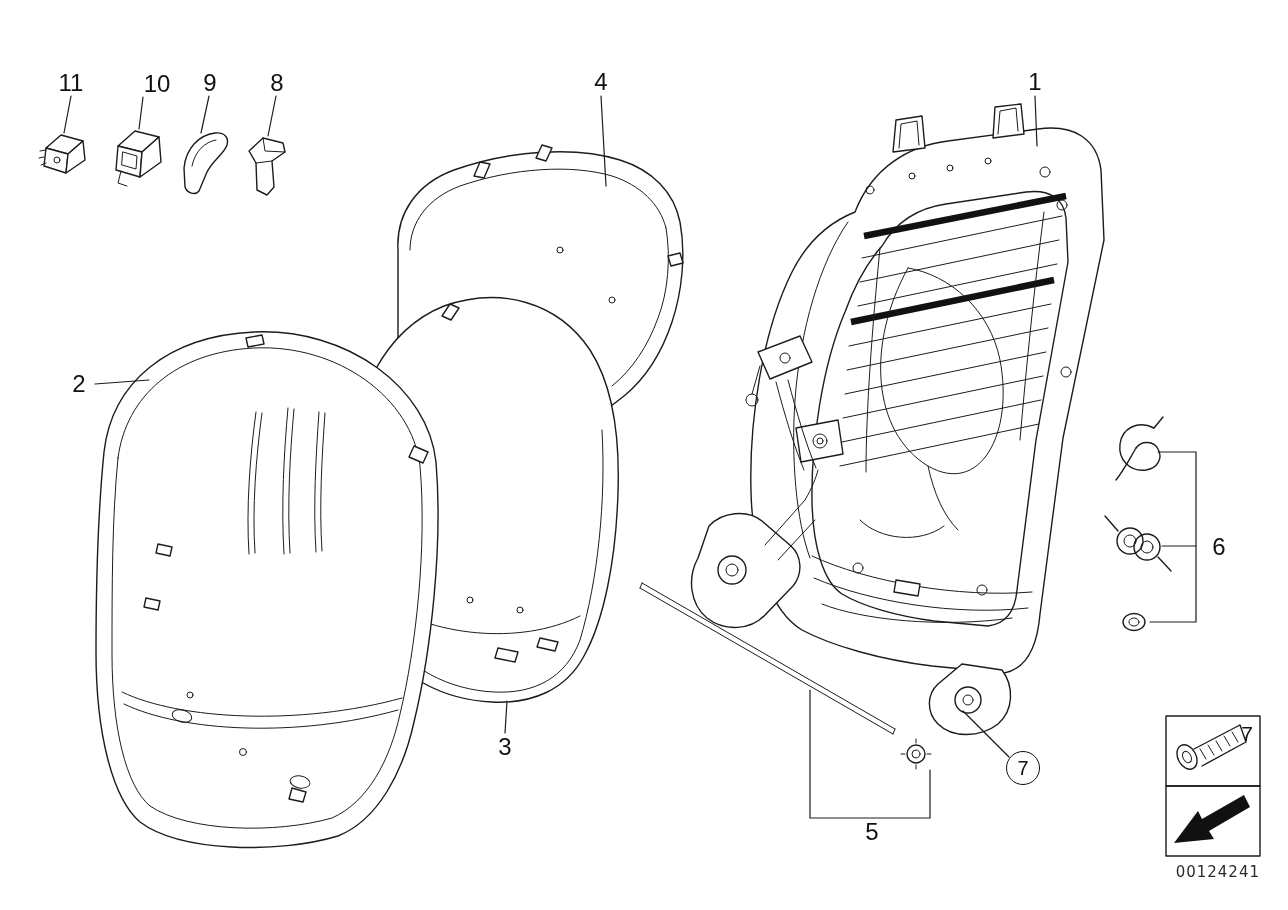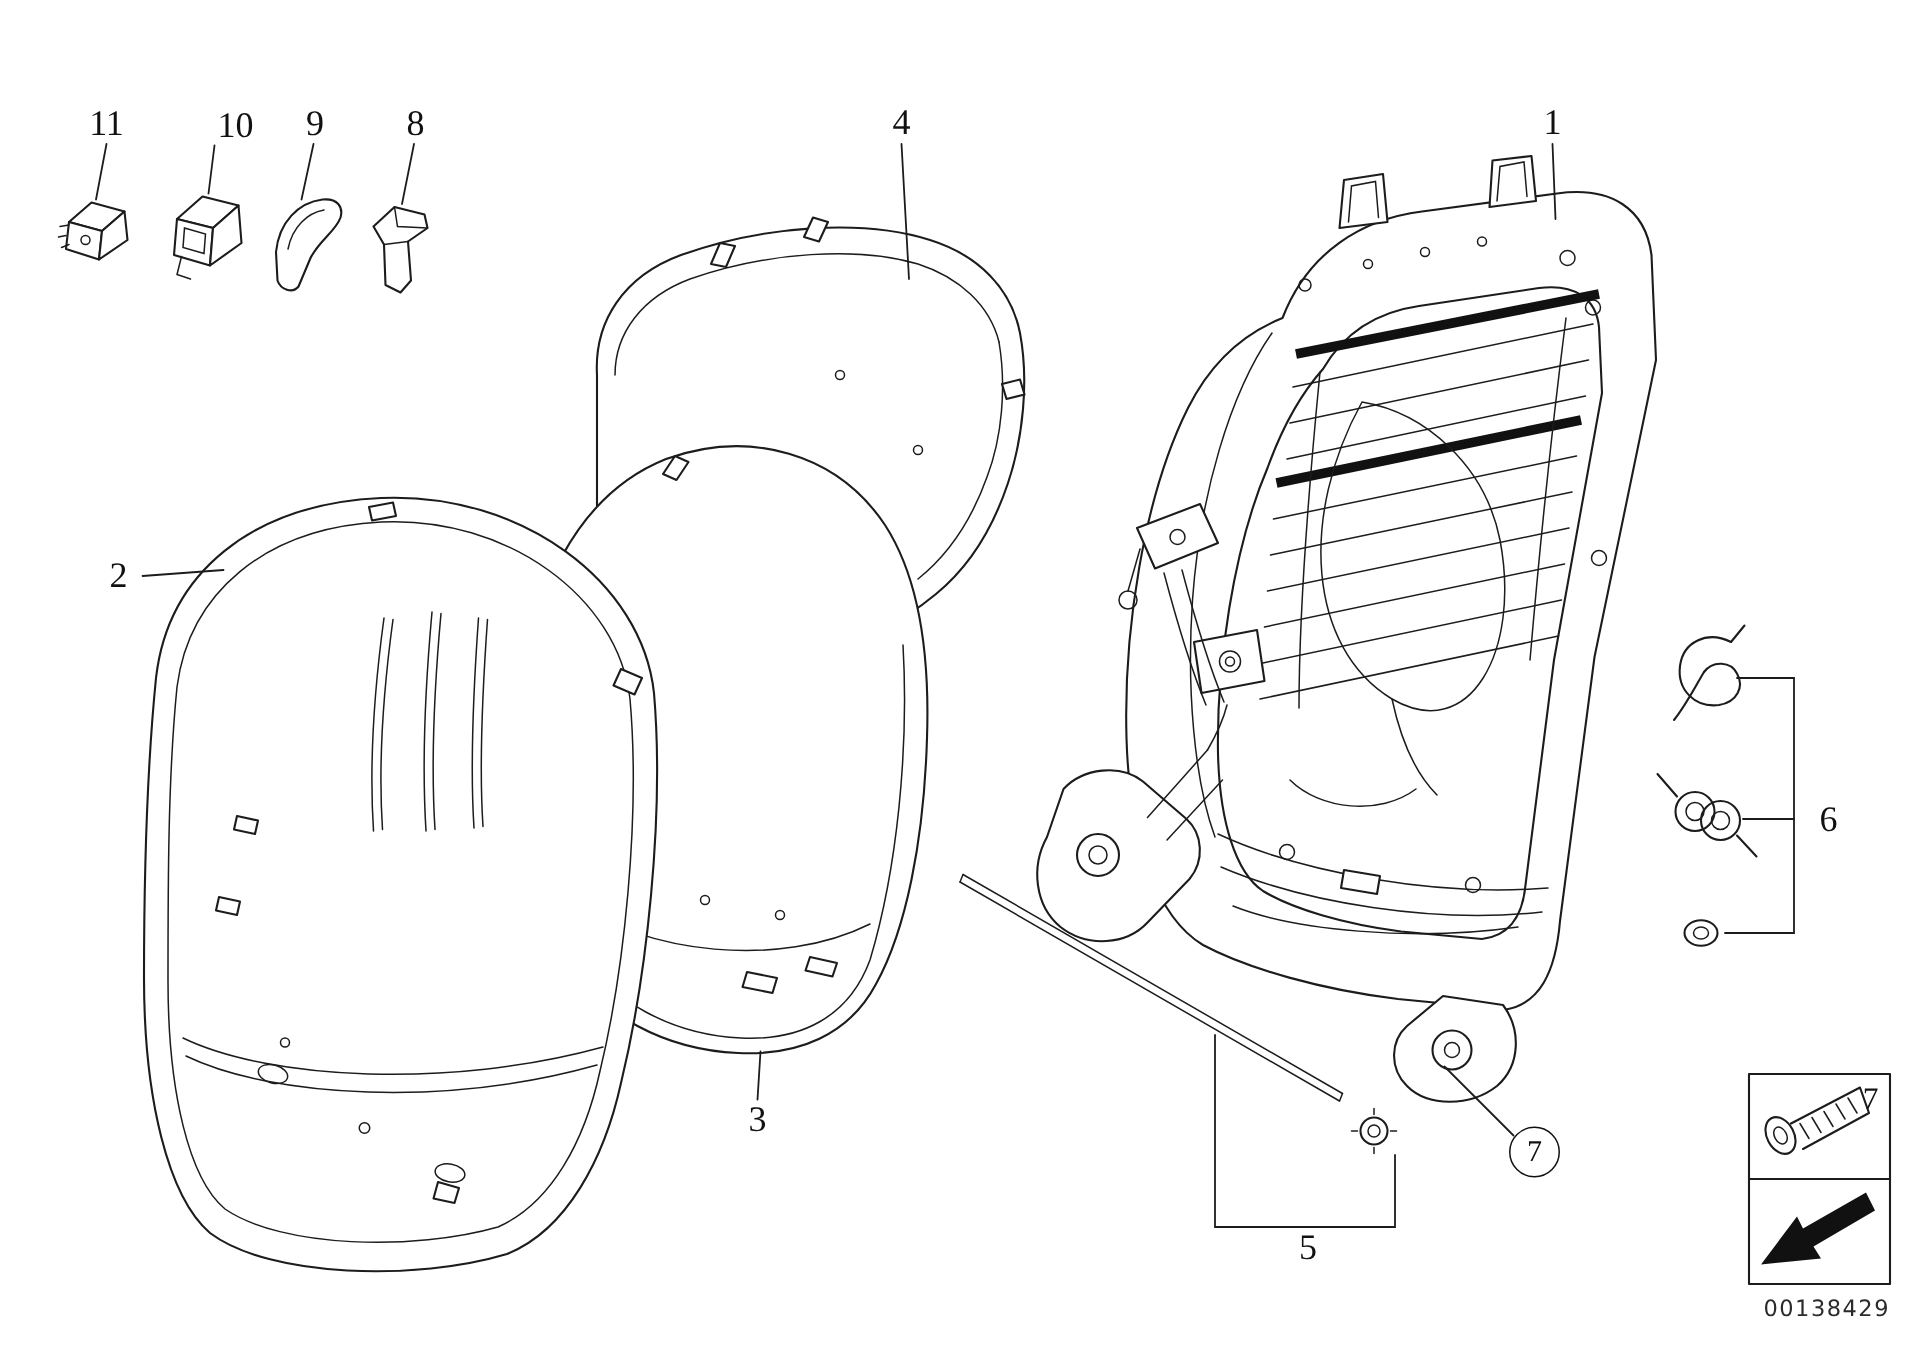--- a/index.html
+++ b/index.html
@@ -12,21 +12,20 @@
   .ln   { fill:none; stroke:#1c1c1c; stroke-width:1.4; stroke-linecap:round; stroke-linejoin:round; }
   .lnw  { fill:#ffffff; stroke:#1c1c1c; stroke-width:1.4; stroke-linejoin:round; }
   .thin { fill:none; stroke:#1c1c1c; stroke-width:1; stroke-linecap:round; }
   .thick{ fill:none; stroke:#111111; stroke-width:6.5; stroke-linecap:butt; }
   .ldr  { fill:none; stroke:#1c1c1c; stroke-width:1.2; stroke-linecap:round; }
   .blk  { fill:#111111; stroke:none; }
   .callout {
     position:absolute; transform:translate(-50%,-50%);
     font-size:24px; color:#111; line-height:1; cursor:pointer; user-select:none;
     background:transparent;
-    font-family:Liberation Serif, serif;
   }
   .callout.circled {
     width:34px; height:34px; border:1.7px solid #111; border-radius:50%;
     display:flex; align-items:center; justify-content:center; font-size:20px; background:#fff;
   }
   .callout.legend { font-size:21px; }
   .doc-number {
     position:absolute; left:1112px; top:863px; width:148px; text-align:right;
     font-size:15px; letter-spacing:1px; color:#2b2b2b;
     font-family:"DejaVu Sans", sans-serif;
@@ -235,14 +234,14 @@
   <div class="callout" style="left:277px; top:83px;">8</div>
   <div class="callout" style="left:601px; top:82px;">4</div>
   <div class="callout" style="left:1035px;top:82px;">1</div>
   <div class="callout" style="left:79px;  top:384px;">2</div>
   <div class="callout" style="left:505px; top:747px;">3</div>
   <div class="callout" style="left:872px; top:832px;">5</div>
   <div class="callout" style="left:1219px;top:547px;">6</div>
   <div class="callout circled" style="left:1023px;top:768px;">7</div>
   <div class="callout legend" style="left:1247px;top:733px;">7</div>
 
-  <div class="doc-number">00138429</div>
+  <div class="doc-number">00124241</div>
 </div>
 
 </body></html>

